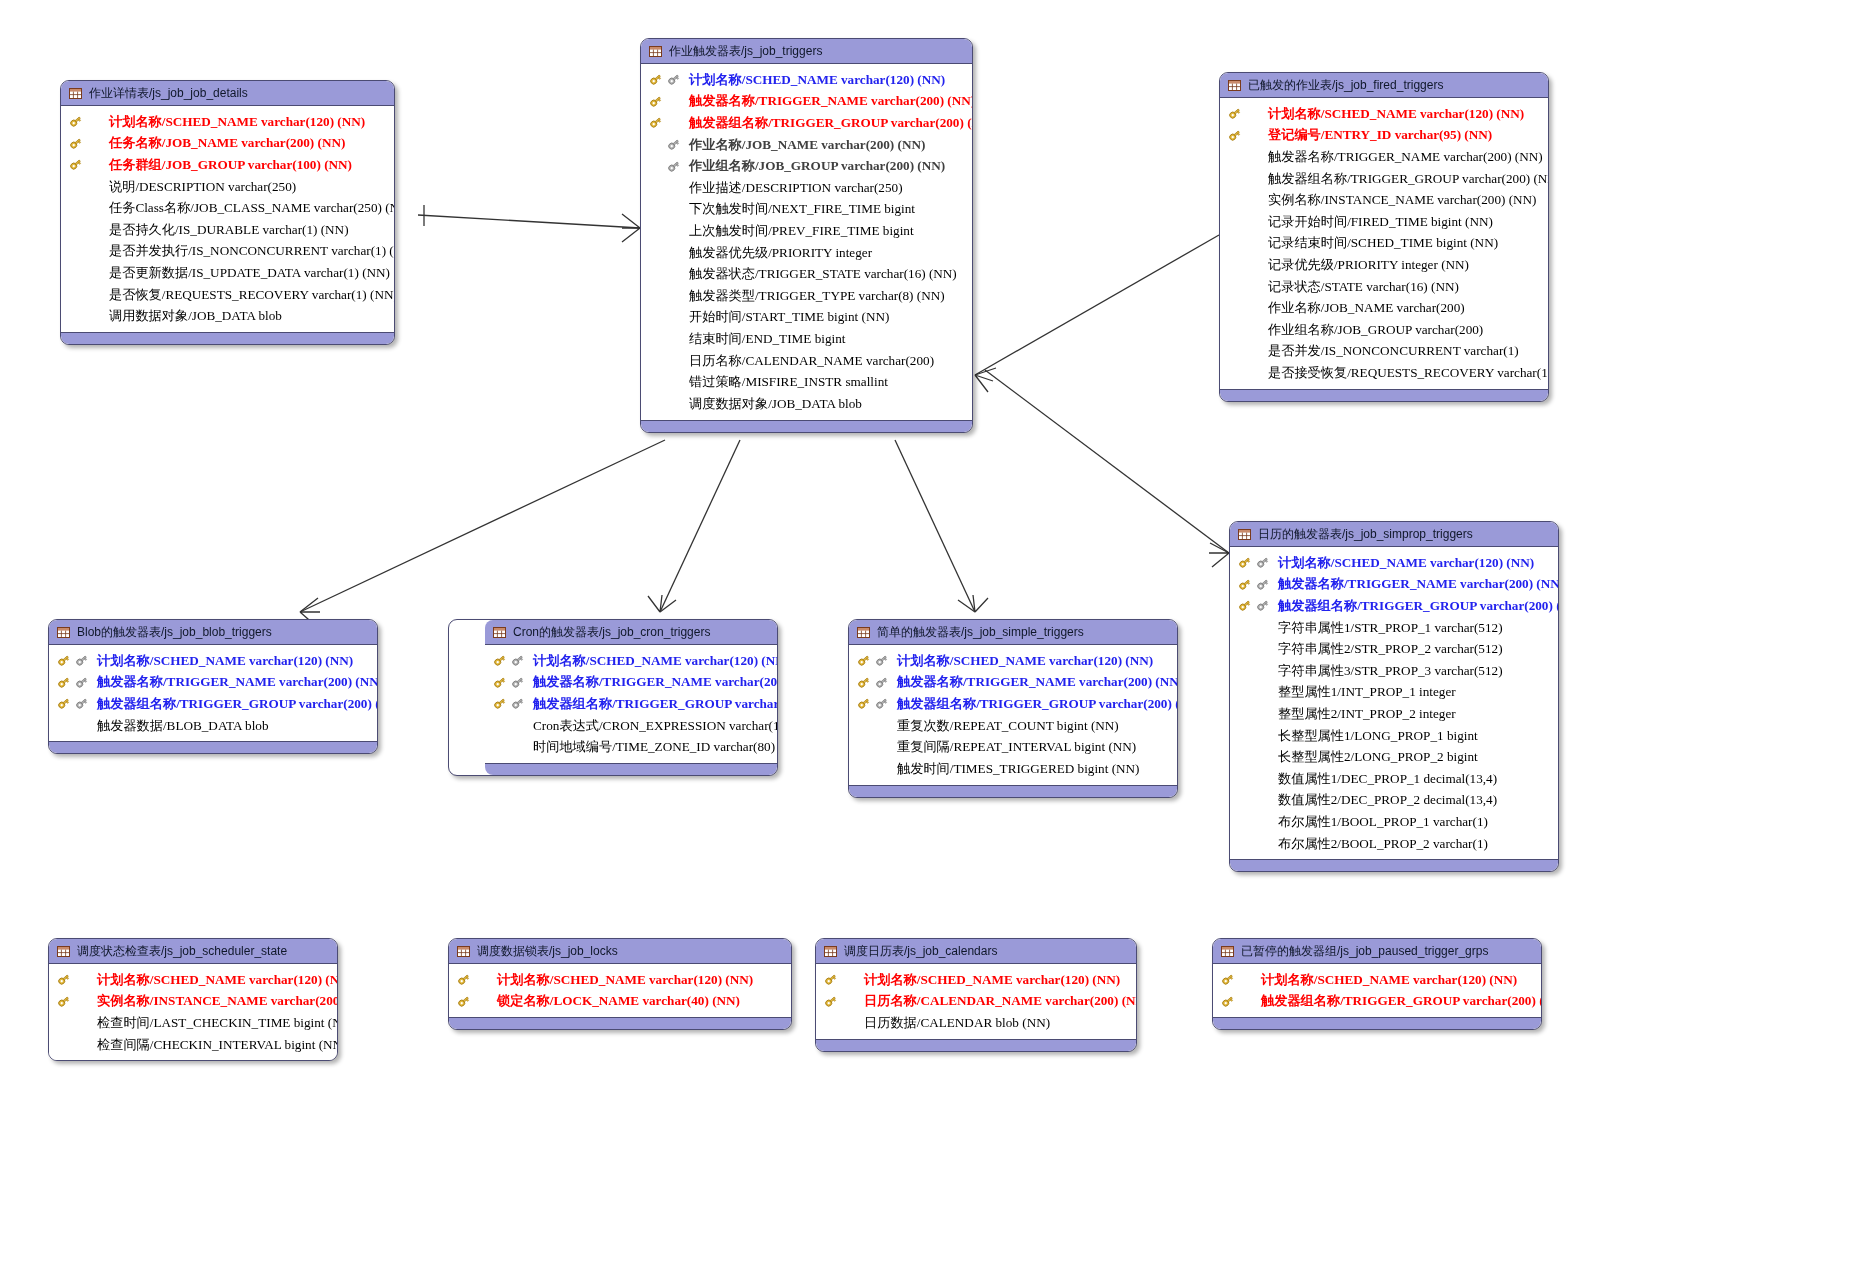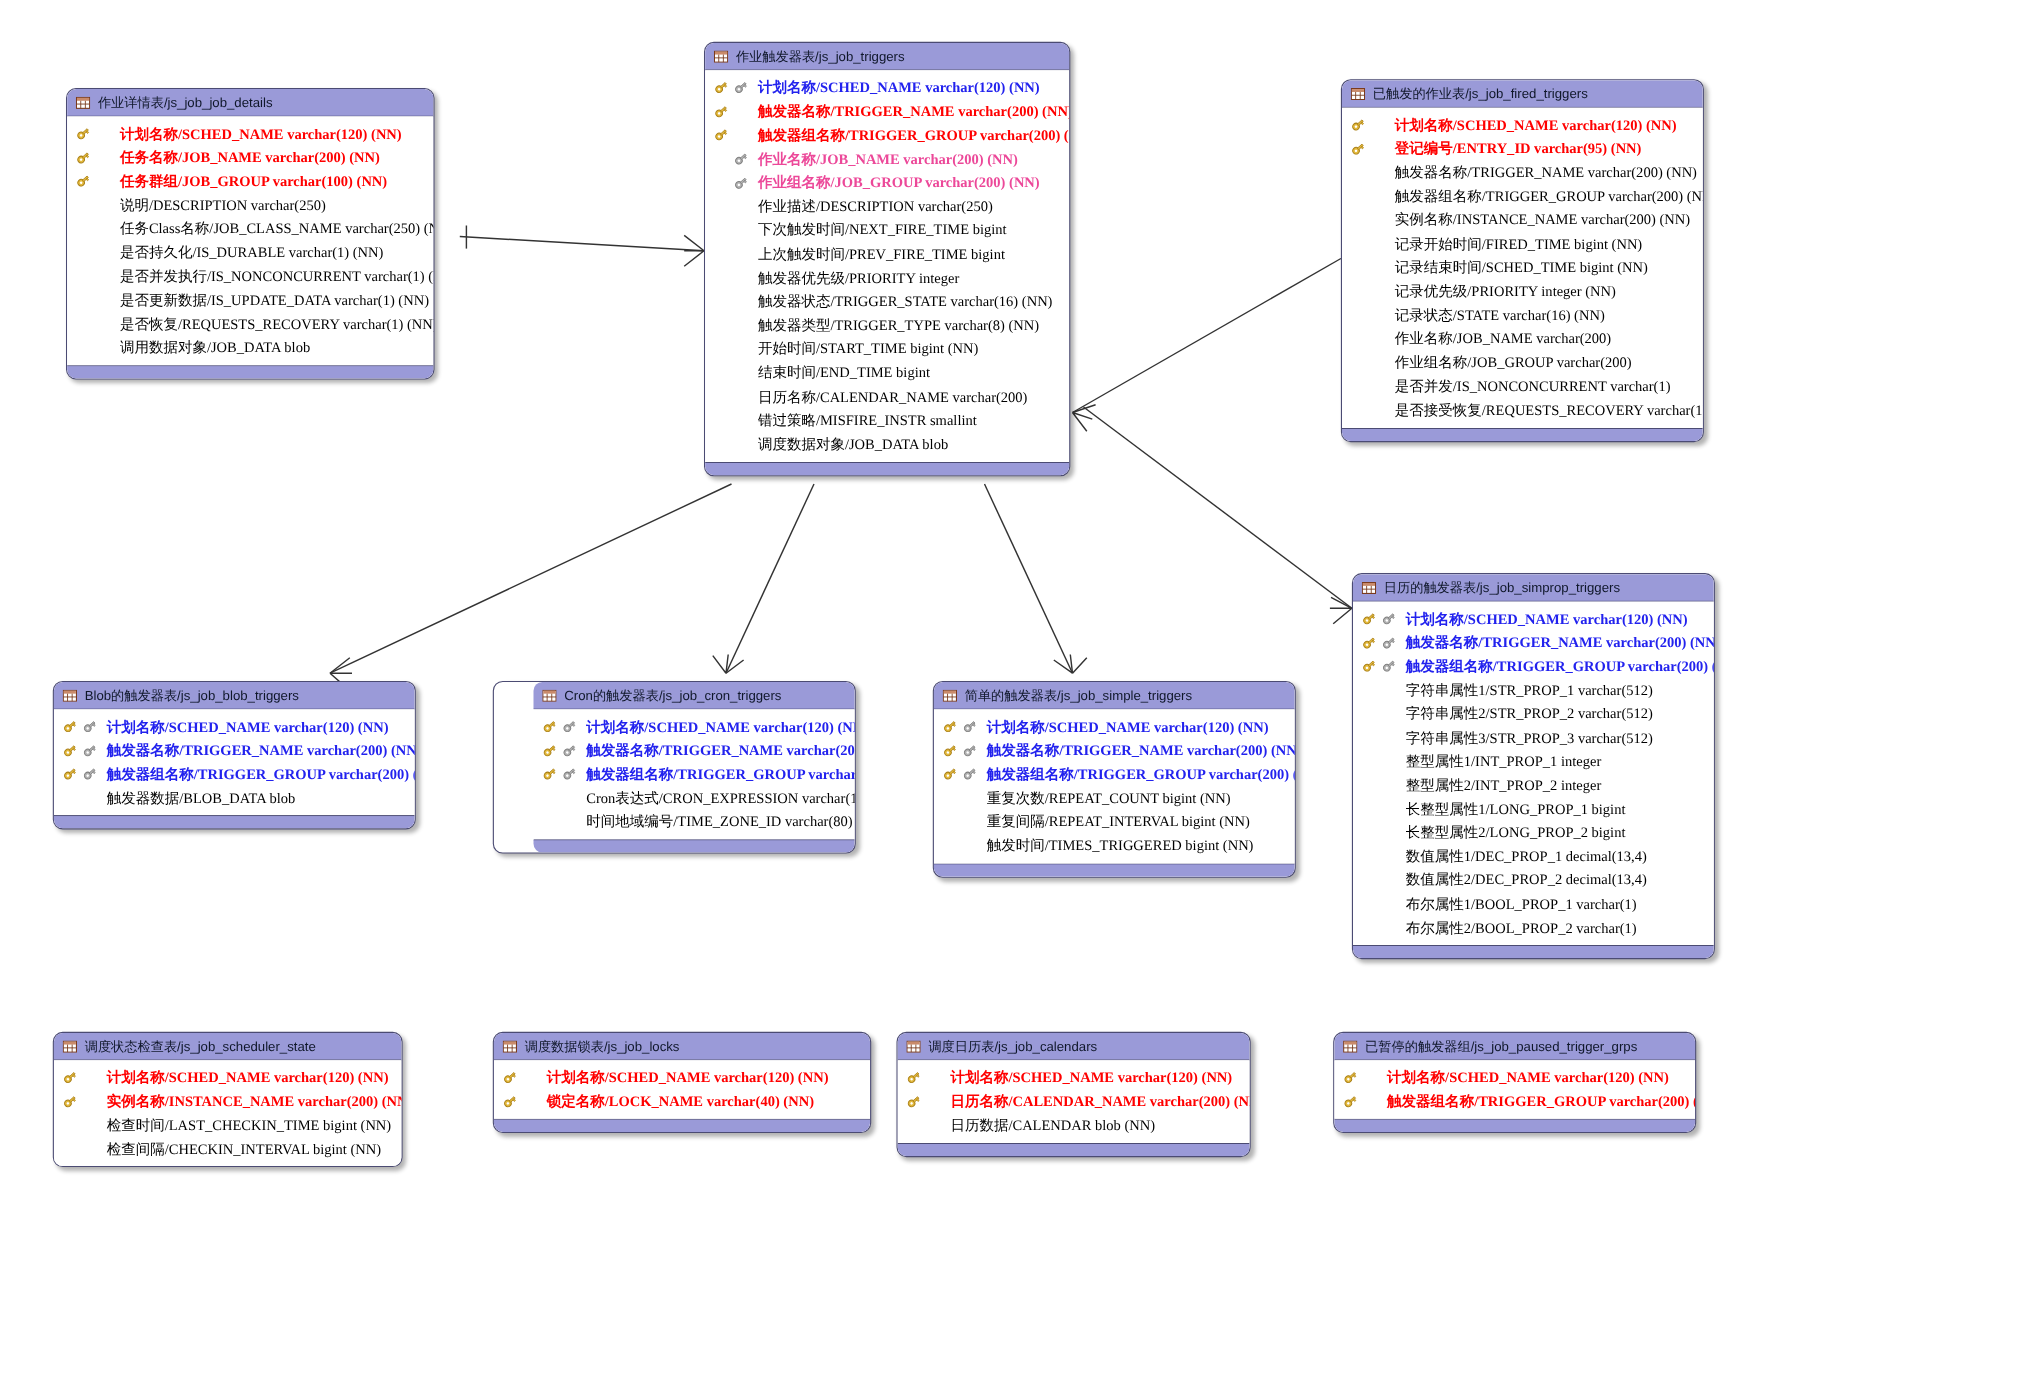--- a/index.html
+++ b/index.html
@@ -72,21 +72,21 @@
     align-items:center;
     justify-content:flex-start;
   }
   .attr-label{
     font-size:13.2px;
     white-space:nowrap;
     padding-left:4px;
   }
   .c-red{color:#ff0000;font-weight:bold;}
   .c-blue{color:#2222ee;font-weight:bold;}
-  .c-green{color:#ec4899;font-weight:bold;}
+  .c-green{color:#404040;font-weight:bold;}
   .c-black{color:#000000;font-weight:normal;}
   .key-svg{width:13px;height:13px;display:block;}
   .footer-strip{
     height:11px;
     background:#9a9ad8;
     border-top:1px solid #4b4b73;
     border-radius:0 0 8px 8px;
   }
 </style>
 </head>
@@ -873,21 +873,21 @@
           <span class="attr-label c-black">重复间隔/REPEAT_INTERVAL bigint (NN)</span>
         </div>
         <div class="attr">
           <span class="keyslot"></span>
           <span class="keyslot"></span>
           <span class="attr-label c-black">触发时间/TIMES_TRIGGERED bigint (NN)</span>
         </div>
       </div>
       <div class="footer-strip"></div>
     </div>
-    <div class="entity" style="left: 48px; top: 938px; width: 318px;">
+    <div class="entity" style="left: 48px; top: 938px; width: 290px;">
       <div class="entity-header">
         <svg class="tbl-icon" viewBox="0 0 13 11">
           <rect x="0.5" y="0.5" width="12" height="10" fill="#ffffff" stroke="#7a3b1e" stroke-width="1"></rect>
           <rect x="1" y="1" width="11" height="2.6" fill="#c98a6a"></rect>
           <line x1="0.5" y1="6.6" x2="12.5" y2="6.6" stroke="#7a3b1e" stroke-width="0.8"></line>
           <line x1="4.4" y1="3.6" x2="4.4" y2="10.5" stroke="#7a3b1e" stroke-width="0.8"></line>
           <line x1="8.6" y1="3.6" x2="8.6" y2="10.5" stroke="#7a3b1e" stroke-width="0.8"></line>
         </svg>
         <span class="entity-title">调度状态检查表/js_job_scheduler_state</span>
       </div>

